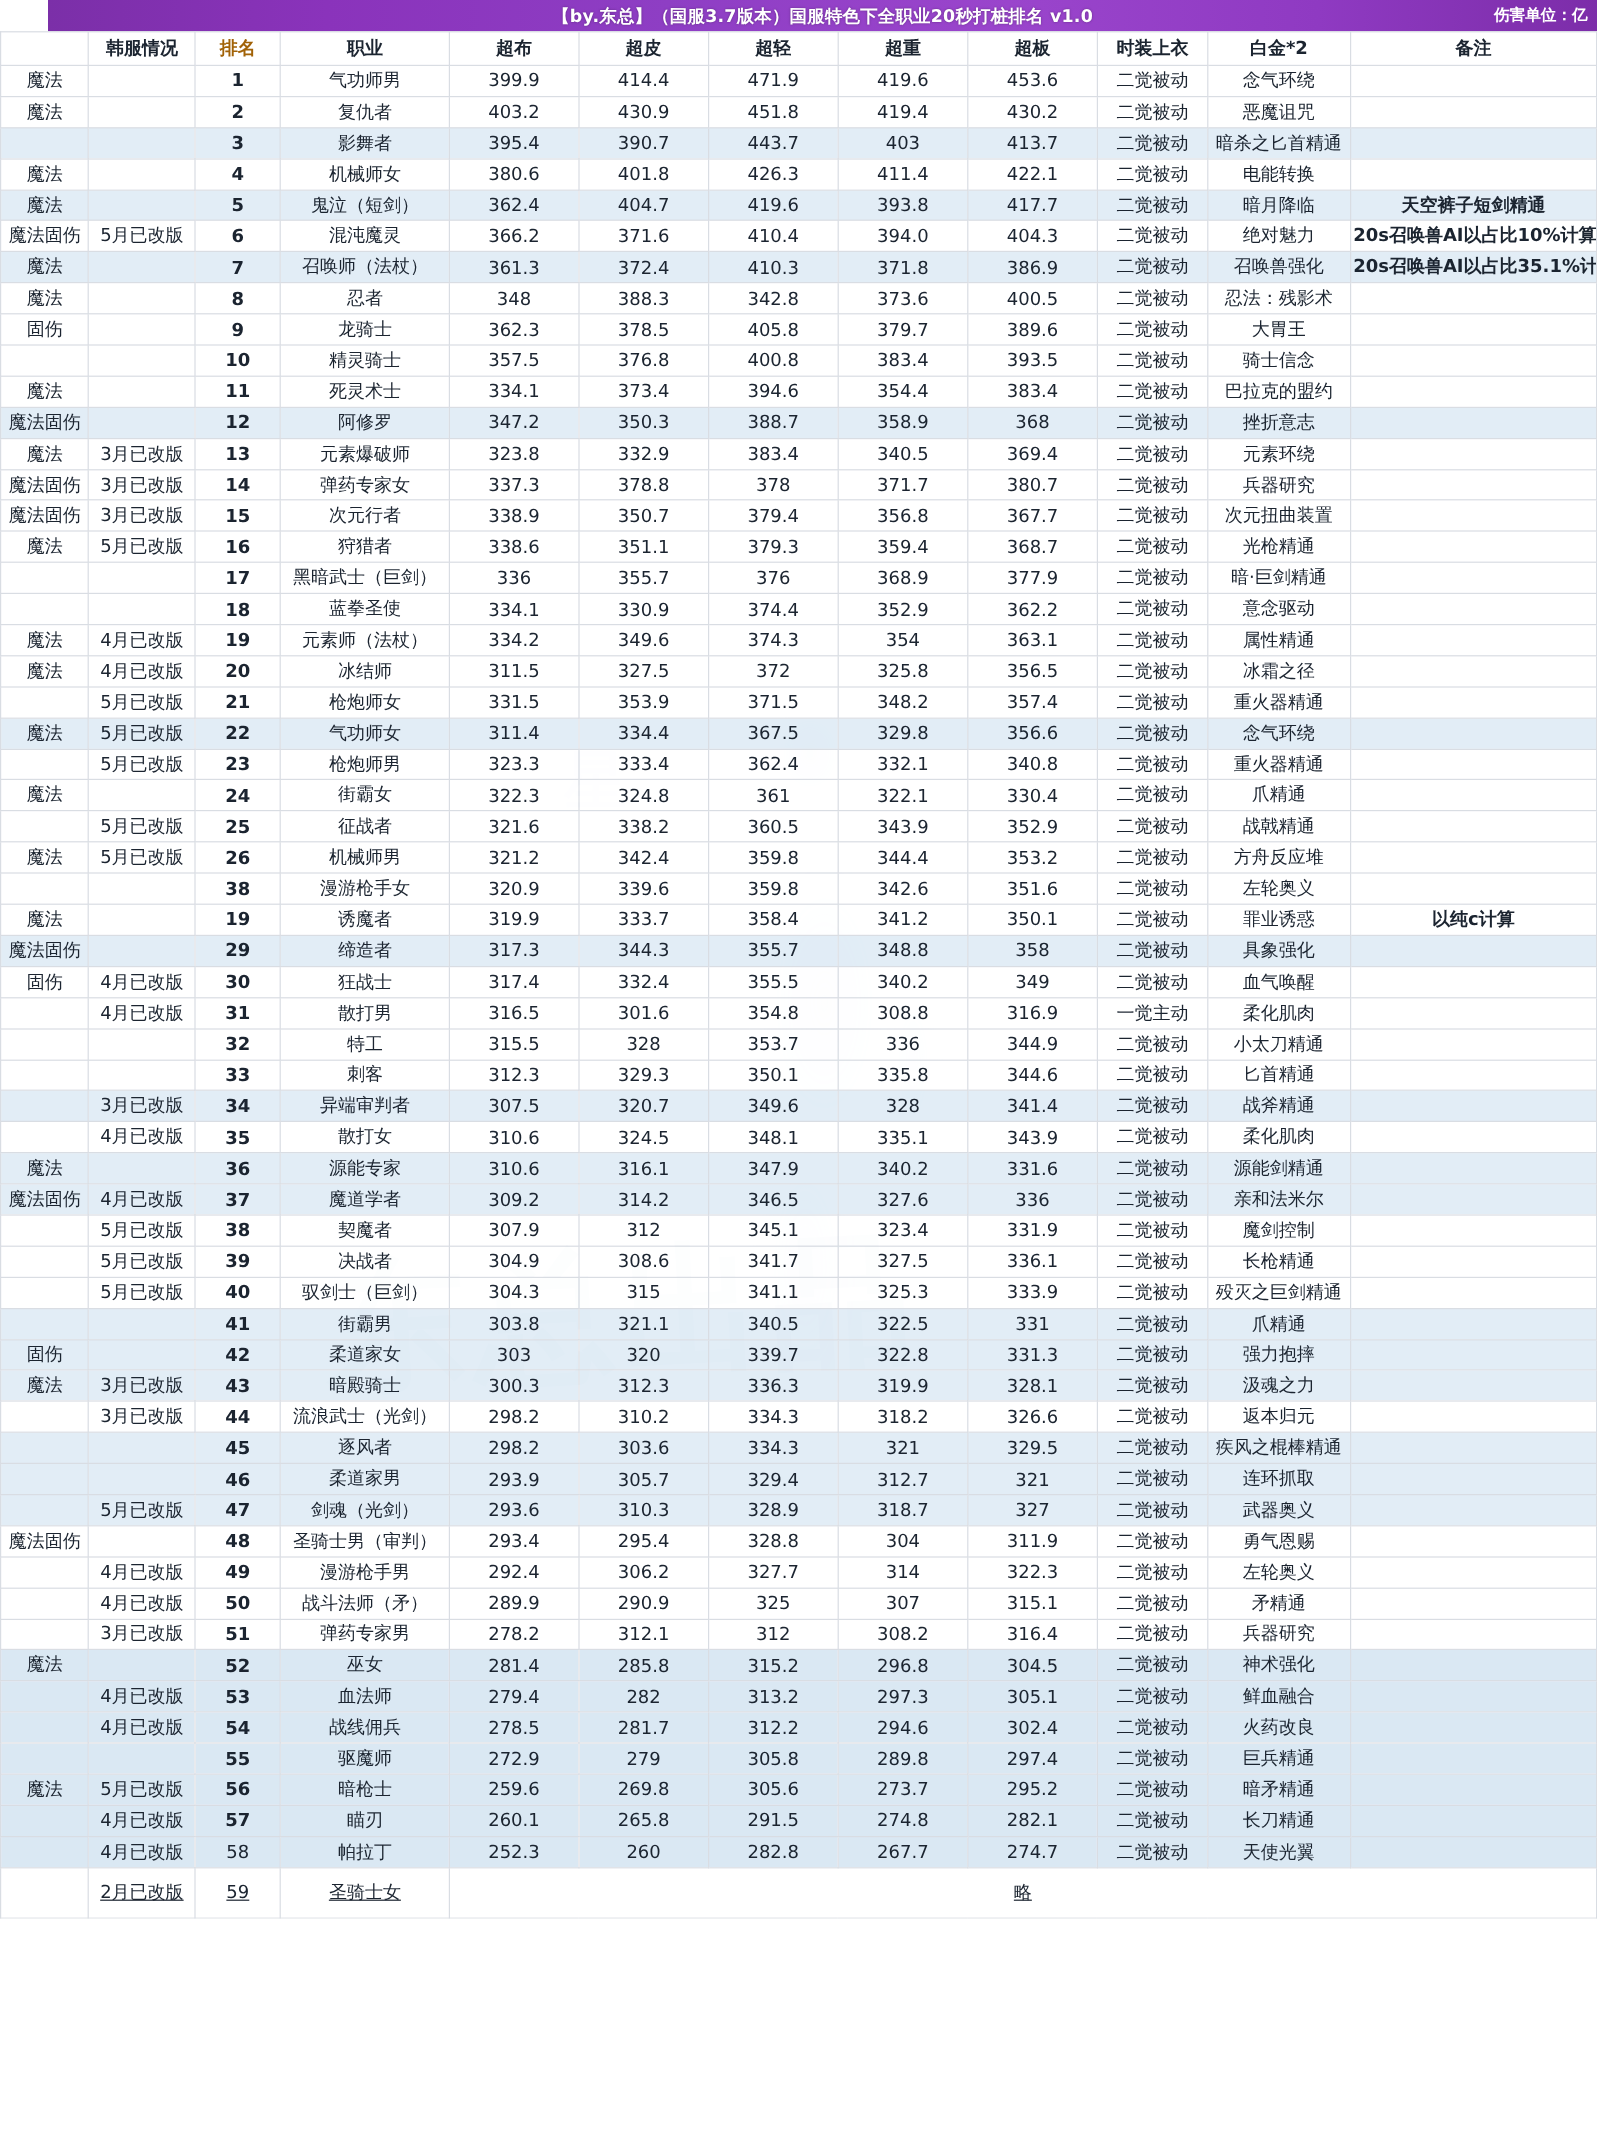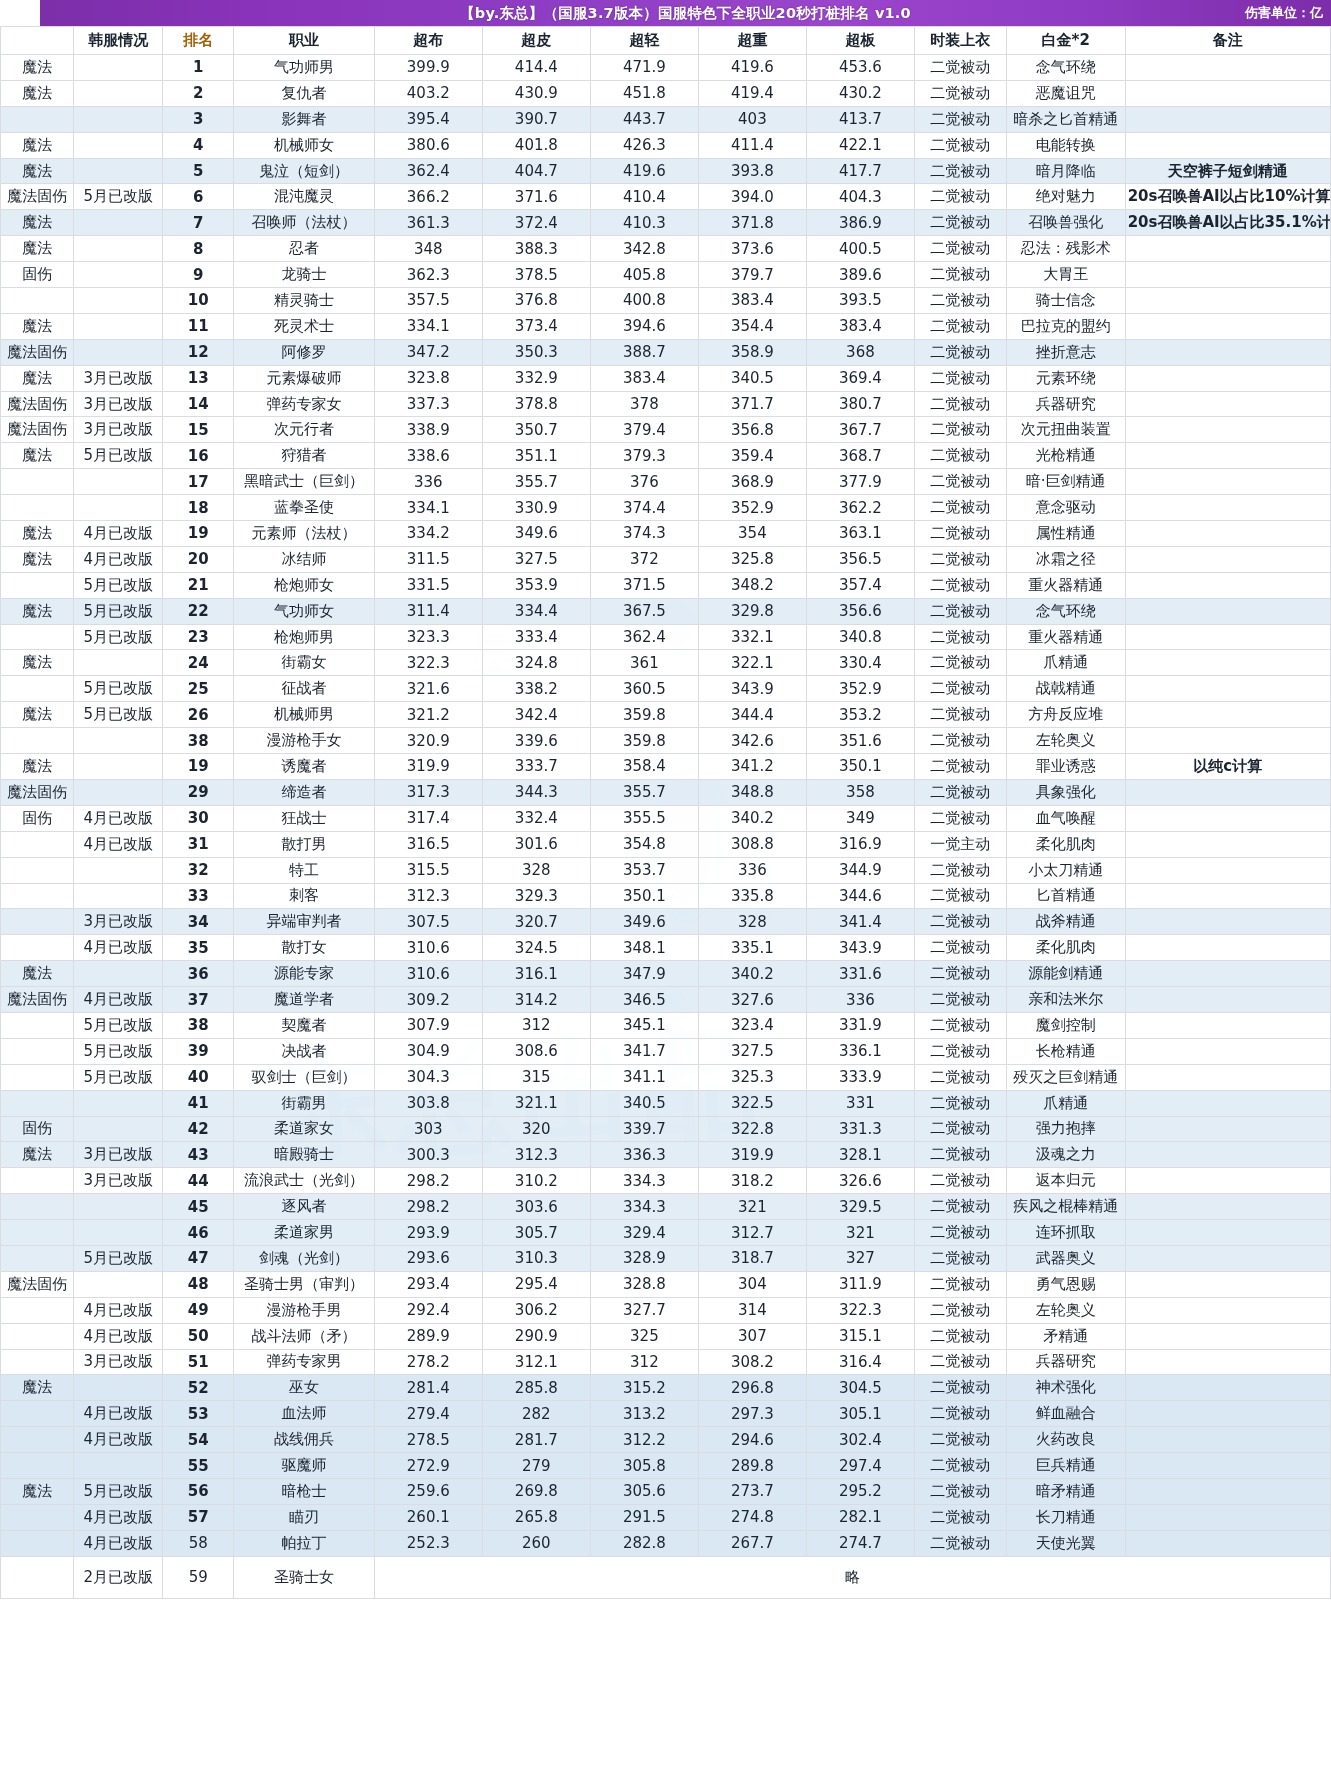--- a/index.html
+++ b/index.html
@@ -136,21 +136,21 @@
   .job  { font-size: 15px; }
   .note { font-size: 13.5px; font-weight: bold; }
   .small { font-size: 13.5px; }
   .tinyrank { font-size: 13.5px; font-weight: 400; }
 
   
   tr.w  td { background-color: rgba(255,255,255,.80); }
   tr.b  td { background-color: rgba(219,233,244,.80); }
   tr.b2 td { background-color: rgba(209,226,240,.80); }
 
-  tr.lastrow td { height: 42px; }
+  tr.lastrow td { height: 42px; text-decoration: underline; }
   .ellip { font-size: 15px; }
 </style>
 </head>
 <body>
 
 <div id="root">
 
   <div class="titlebar">
     <div class="title">【by.东总】（国服3.7版本）国服特色下全职业20秒打桩排名 v1.0</div>
     <div class="unit">伤害单位：亿</div>

